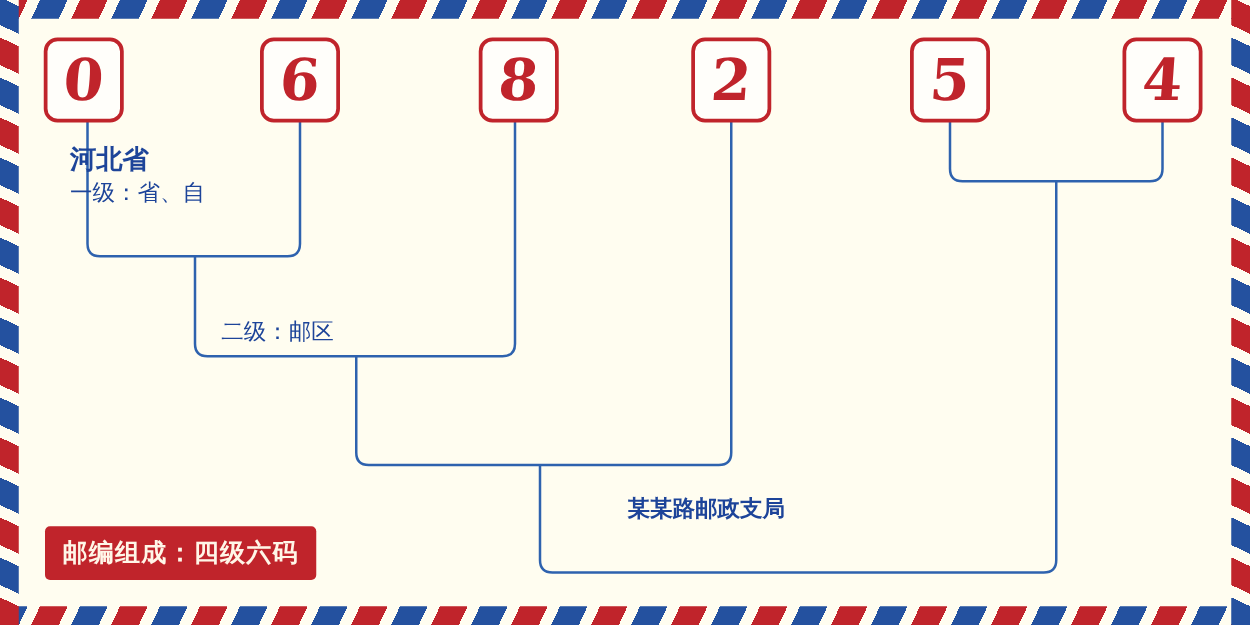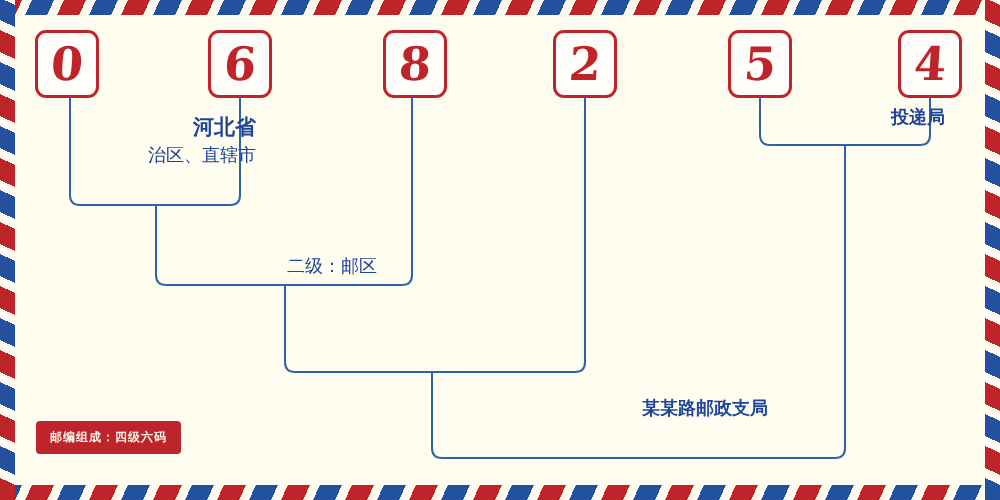--- a/index.html
+++ b/index.html
@@ -39,29 +39,29 @@
     display:flex;align-items:center;justify-content:center;
   }
   .digit-box span{
     color:var(--red);
     font-family:"DejaVu Serif",serif;
     font-weight:700;font-size:46px;line-height:1;
     transform:skewX(-4deg);
   }
 
   
-  .lbl{position:absolute;z-index:3;color:var(--blue);text-align:right;line-height:23px;}
+  .lbl{position:absolute;z-index:3;color:var(--blue);text-align:left;line-height:23px;}
   .lbl .title{font-weight:700;font-size:21px;display:block;margin-bottom:4px;}
   .lbl .desc{font-size:18px;display:block;}
   .bold{font-weight:700;}
 
   .badge{
     position:absolute;left:36px;top:421px;z-index:3;
     background:var(--red);color:#fff6e8;
-    font-size:12px;font-weight:700;
+    font-size:20px;font-weight:700;
     padding:8px 14px;border-radius:4px;
     letter-spacing:1px;
   }
 </style>
 </head>
 <body>
 
 <div class="canvas">
 
   <div class="strip top"></div>
@@ -96,31 +96,28 @@
     </div>
   <div class="digit-box" style="left:728px">
       <span>5</span>
     </div>
   <div class="digit-box" style="left:898px">
       <span>4</span>
     </div>
 
   <div class="lbl" style="left:56px;top:116px;width:200px">
     <span class="title">河北省</span>
-    <span class="desc">治区、直辖市</span>
+    <span class="desc">一级：省、自</span>
   </div>
 
   <div class="lbl" style="left:177px;top:254px;width:200px">
     <span class="desc">二级：邮区</span>
   </div>
 
 
-  <div class="lbl" style="left:528px;top:396px;width:240px">
+  <div class="lbl" style="left:502px;top:396px;width:240px">
     <span class="desc bold" style="margin-bottom:9px">某某路邮政支局</span>
   </div>
 
-  <div class="lbl" style="left:745px;top:105px;width:200px">
-    <span class="desc bold">投递局</span>
-  </div>
 
   <div class="badge">邮编组成：四级六码</div>
 
 </div>
 
 </body></html>

